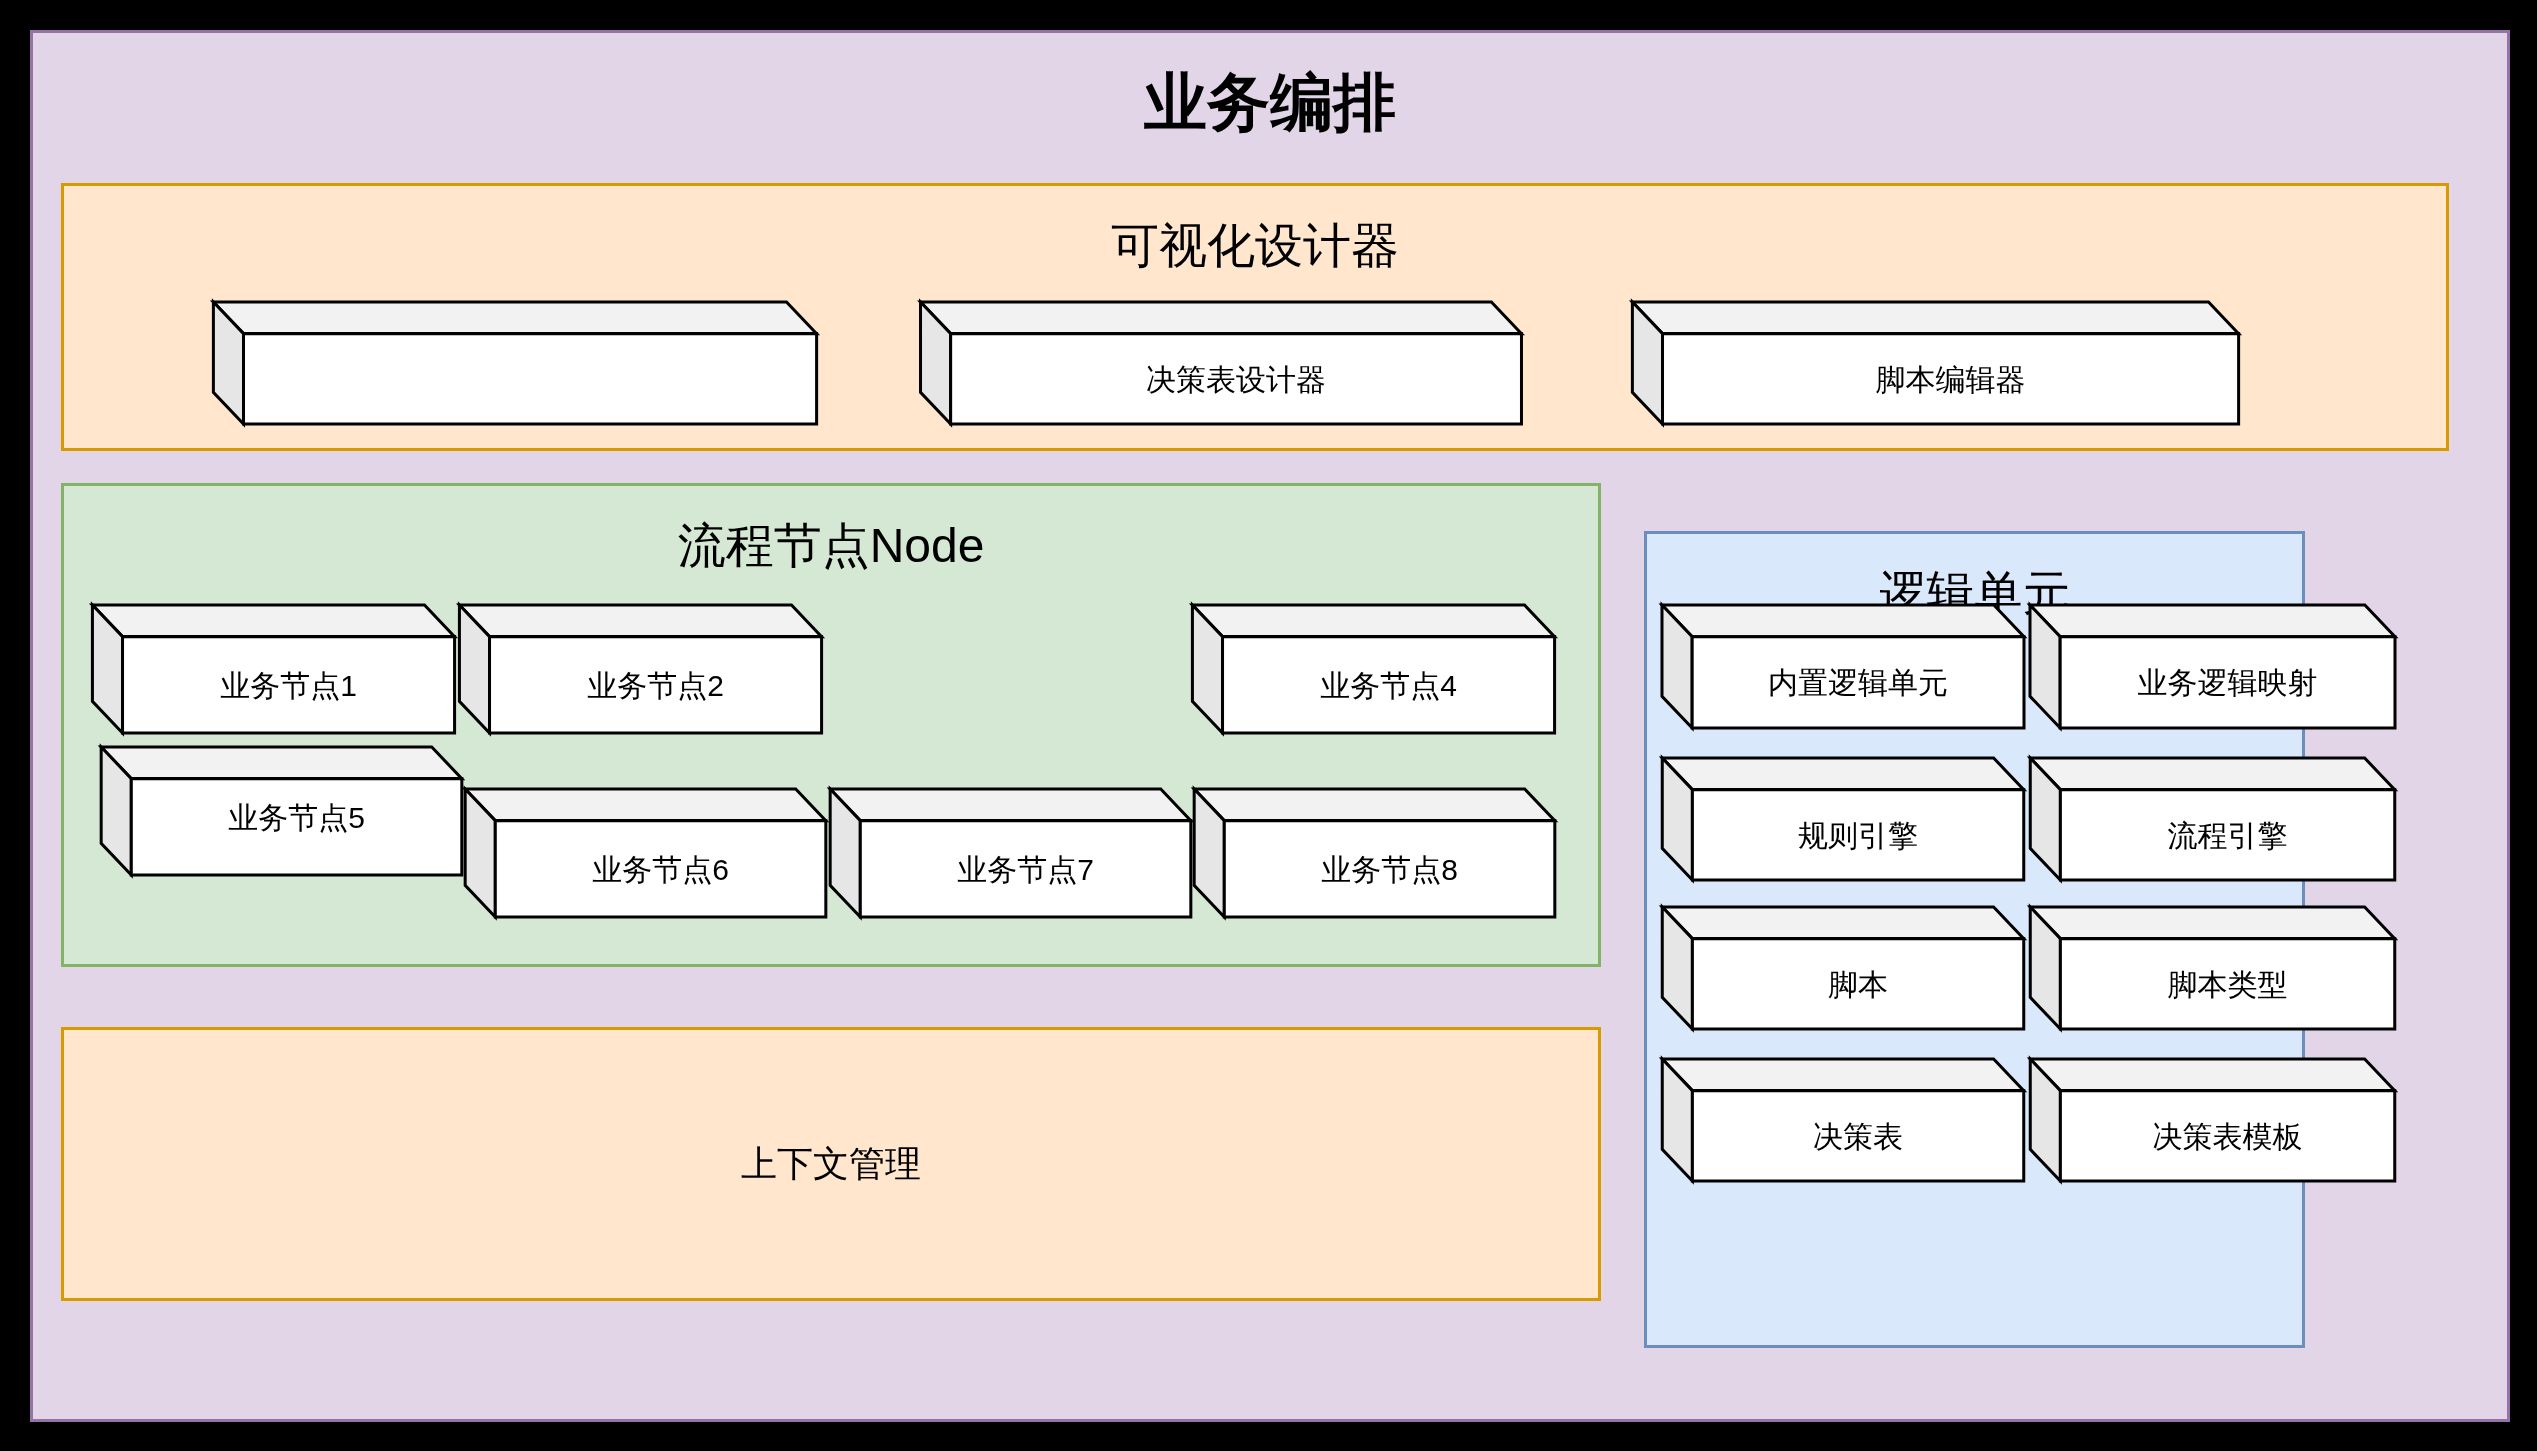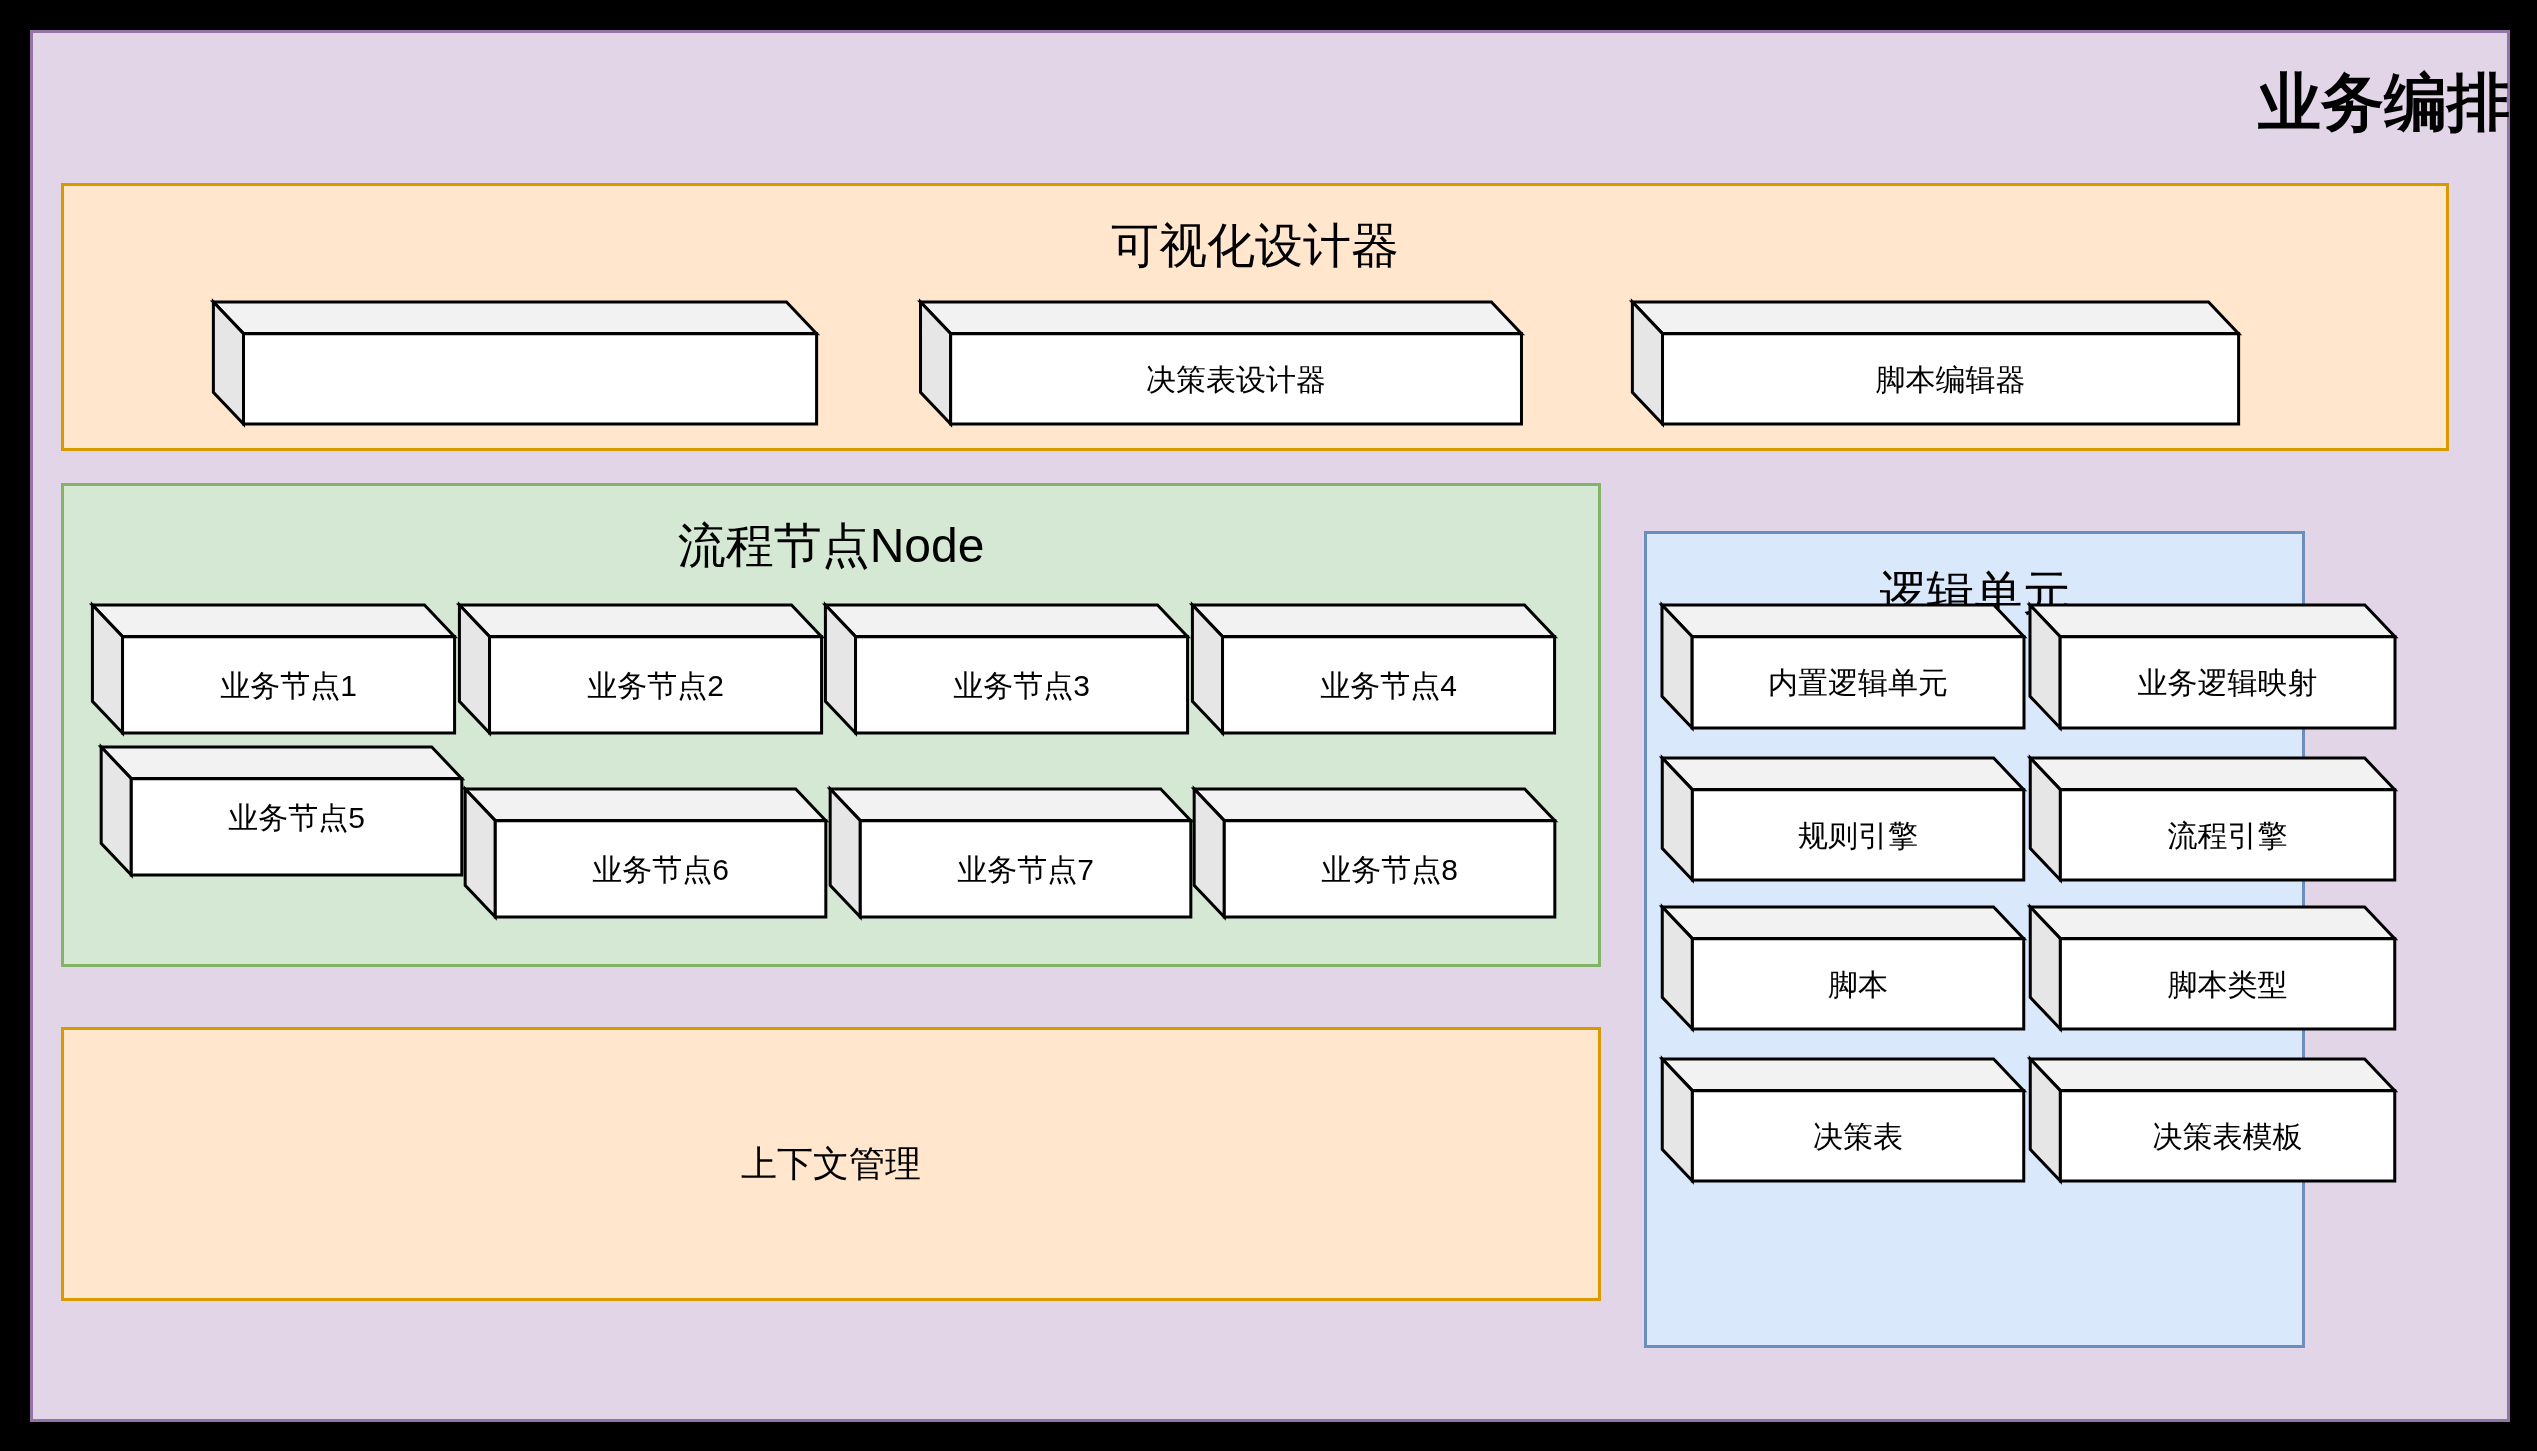--- a/index.html
+++ b/index.html
@@ -24,21 +24,21 @@
     height: 1392px;
     background: #e1d5e7;
     border: 3.8px solid #9673a6;
     box-sizing: border-box;
   }
   .main-title {
     position: absolute;
     left: 30px;
     top: 69px;
     width: 2480px;
-    text-align: right;
+    text-align: center;
     font-size: 63px;
     line-height: 66px;
     font-weight: 700;
   }
   .sec {
     position: absolute;
     box-sizing: border-box;
   }
   .sec-title {
     position: absolute;
@@ -154,28 +154,20 @@
     <span class="cube-label">业务节点1</span>
   </div>
   <div class="cube" style="left:459px;top:605px;width:363px;height:128px">
       <svg width="363" height="128" viewBox="0 0 481 170">
         <polygon points="0,0 441,0 481,42 40,42" fill="#f2f2f2" stroke="#000000" stroke-width="4"></polygon>
         <polygon points="0,0 40,42 40,170 0,128" fill="#e6e6e6" stroke="#000000" stroke-width="4"></polygon>
         <polygon points="40,42 481,42 481,170 40,170" fill="#ffffff" stroke="#000000" stroke-width="4"></polygon>
       </svg>
     <span class="cube-label">业务节点2</span>
   </div>
-  <div class="cube" style="left:825px;top:605px;width:363px;height:128px">
-      <svg width="363" height="128" viewBox="0 0 481 170">
-        <polygon points="0,0 441,0 481,42 40,42" fill="#f2f2f2" stroke="#000000" stroke-width="4"></polygon>
-        <polygon points="0,0 40,42 40,170 0,128" fill="#e6e6e6" stroke="#000000" stroke-width="4"></polygon>
-        <polygon points="40,42 481,42 481,170 40,170" fill="#ffffff" stroke="#000000" stroke-width="4"></polygon>
-      </svg>
-    <span class="cube-label">业务节点3</span>
-  </div>
   <div class="cube" style="left:1192px;top:605px;width:363px;height:128px">
       <svg width="363" height="128" viewBox="0 0 481 170">
         <polygon points="0,0 441,0 481,42 40,42" fill="#f2f2f2" stroke="#000000" stroke-width="4"></polygon>
         <polygon points="0,0 40,42 40,170 0,128" fill="#e6e6e6" stroke="#000000" stroke-width="4"></polygon>
         <polygon points="40,42 481,42 481,170 40,170" fill="#ffffff" stroke="#000000" stroke-width="4"></polygon>
       </svg>
     <span class="cube-label">业务节点4</span>
   </div>
 
   <div class="cube" style="left:101px;top:747px;width:361px;height:108px">

